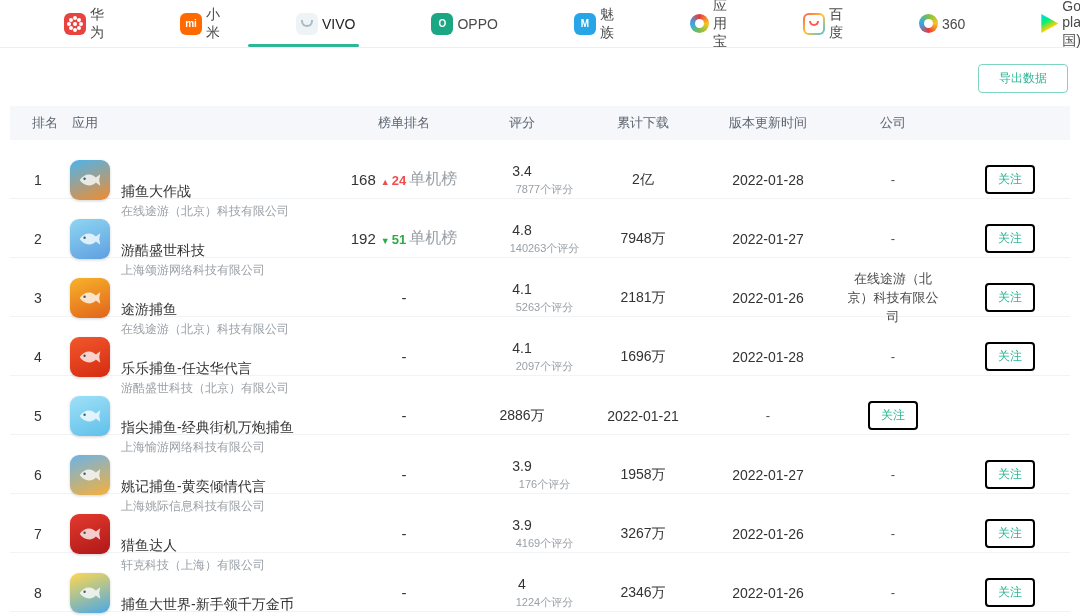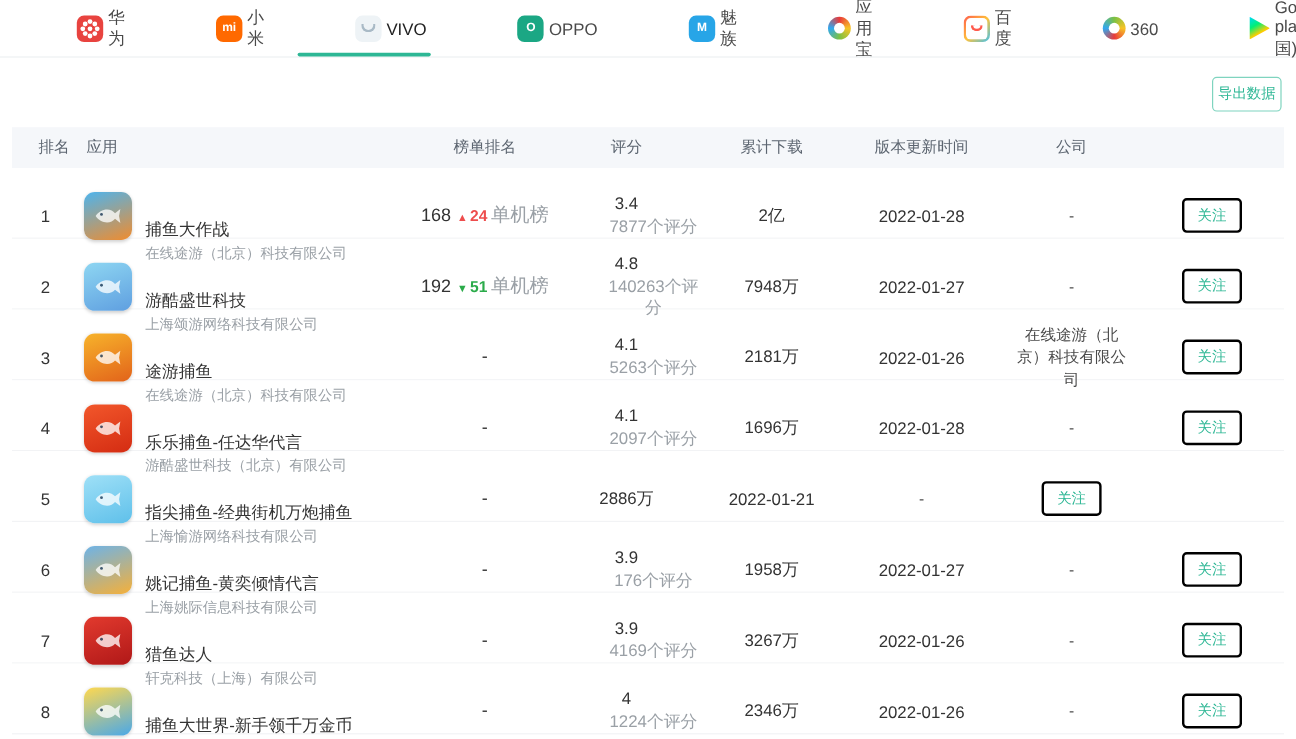--- a/index.html
+++ b/index.html
@@ -22,21 +22,21 @@
   .ic-yyb { background:conic-gradient(#e93a3a,#f7c325,#7bc144,#31a8f0,#e93a3a); border-radius:50%; width:19px; height:19px; }
   .ic-yyb i { width:9px; height:9px; background:#fff; border-radius:50%; }
   .ic-baidu { background:linear-gradient(#fff,#fff) padding-box, linear-gradient(135deg,#ff5a4d,#ffc23a,#3fc2f0) border-box; border:2px solid transparent; border-radius:6px; }
   .ic-baidu i { width:10px; height:5px; border:2px solid #ff5a4d; border-top:none; border-radius:0 0 8px 8px; }
   .ic-360 { background:conic-gradient(#7bc144,#f7c325,#e93a3a,#31a8f0,#7bc144); border-radius:50%; width:19px; height:19px; }
   .ic-360 i { width:9px; height:9px; background:#fff; border-radius:50%; }
   .ic-gplay { width:17px; height:19px; border-radius:0; background:linear-gradient(150deg,#00d7fe 0%,#00f076 35%,#ffce00 65%,#ff3a44 100%); clip-path:polygon(0 0,0 100%,100% 50%); }
 
   
   .toolbar { display:flex; justify-content:flex-end; align-items:center; margin:16px 12px 14px 0; height:28px; }
-  .export-btn { font-size:12px; color:#2eb795; background:#fff; border:1px solid #7fd4bf; border-radius:4px; padding:5px 4px; cursor:pointer; font-family:inherit; }
+  .export-btn { font-size:12px; color:#2eb795; background:#fff; border:1px solid #7fd4bf; border-radius:4px; padding:5px 20px; cursor:pointer; font-family:inherit; }
 
   
   .table { margin:0 10px; }
   .grid-row { display:grid; grid-template-columns:60px 280px 108px 128px 114px 136px 114px 120px; align-items:center; }
   .thead { background:#f5f7fa; height:34px; font-size:13px; color:#5c6570; }
   .th { text-align:center; }
   .th-rank { text-align:left; padding-left:22px; }
   .th-app { text-align:left; padding-left:2px; }
   .tr { height:59px; border-bottom:1px solid #f2f3f5; background:#fff; }
   .td { text-align:center; font-size:14px; color:#333; }
@@ -49,21 +49,21 @@
   .td-chart { display:flex; flex-direction:row; gap:3px; align-items:center; justify-content:center; }
   .chart-main { display:flex; align-items:baseline; gap:5px; }
   .chart-rank { font-size:15px; color:#333; }
   .trend { display:inline-flex; align-items:baseline; gap:2px; font-size:13px; }
   .trend .arrow { font-style:normal; font-size:9px; }
   .trend.up { color:#ee4d4d; }
   .trend.down { color:#2bab4a; }
   .chart-sub { font-size:16px; color:#9aa0a6; }
   .td-rating { display:flex; flex-direction:column; gap:3px; align-items:center; justify-content:center; }
   .rating-val { font-size:14px; color:#333; }
-  .rating-cnt { font-size:14px; color:#9aa0a6;margin-left:45px; }
+  .rating-cnt { font-size:11px; color:#9aa0a6;margin-left:45px; }
   .td-company { font-size:13px; color:#4a4a4a; line-height:19px; padding:0 6px; }
   .follow-btn { font-size:12px; color:#2eb795; background:#fff; border:2px solid #000000; border-radius:4px; padding:4px 11px; cursor:pointer; font-family:inherit; }
   .fish { opacity:.9; }
 </style>
 </head>
 <body>
 
 <nav class="topnav">
   <div class="tab">
     <span class="sicon ic-huawei">

